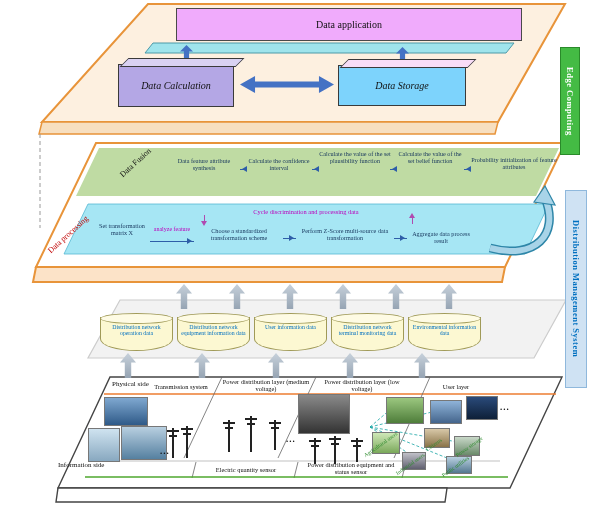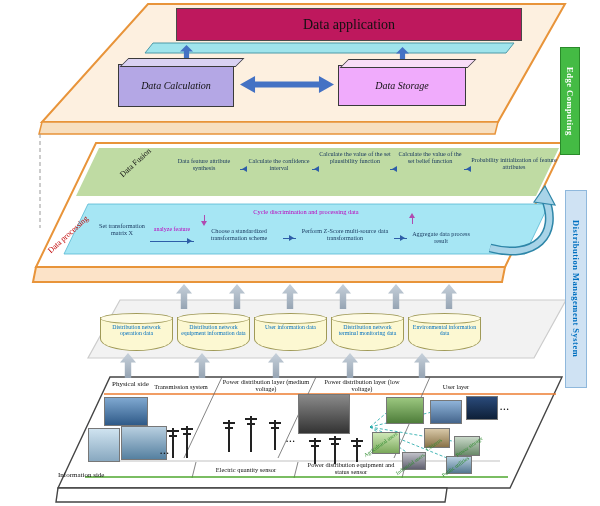--- a/index.html
+++ b/index.html
@@ -5,21 +5,21 @@
   html,body{margin:0;padding:0;background:#fff;}
   #canvas{position:relative;width:600px;height:506px;background:#fff;overflow:hidden;
           font-family:"Liberation Serif",serif;color:#111;}
   .abs{position:absolute;z-index:1;}
   .ctr{display:flex;align-items:center;justify-content:center;text-align:center;}
   
   .slab{border:1.2px solid #3a3a3a;font-size:10px;line-height:1.15;font-style:italic;}
   .slab::before{content:"";position:absolute;left:5px;top:-7px;width:100%;height:7px;
                 border:1px solid #3a3a3a;transform:skewX(-45deg);}
   .slab.purple{background:#b4a7e5;} .slab.purple::before{background:#d9d2f2;}
-  .slab.pink{background:#f0abfc;} .slab.pink::before{background:#f8ddf7;}
+  .slab.pink{background:#7dd3fc;} .slab.pink::before{background:#f8ddf7;}
   
   .barrow{clip-path:polygon(50% 0,100% 38%,70% 38%,70% 100%,30% 100%,30% 38%,0 38%);}
   .barrow.gray{background:linear-gradient(180deg,#c7d1db,#96a4b3);filter:drop-shadow(0 0 .6px #6b7682);}
   .barrow.blue{background:#4472c4;}
   .dblarrow{clip-path:polygon(0 50%,16% 0,16% 32%,84% 32%,84% 0,100% 50%,84% 100%,84% 68%,16% 68%,16% 100%);background:#4472c4;}
   
   .tarrow-l,.tarrow-r{height:0;border-top:1.3px solid #2e5ea8;}
   .tarrow-l::before{content:"";position:absolute;left:-1px;top:-4px;border:3px solid transparent;border-right:5px solid #2e5ea8;}
   .tarrow-r::after{content:"";position:absolute;right:-1px;top:-4px;border:3px solid transparent;border-left:5px solid #2e5ea8;}
   .varrow-d,.varrow-u{width:0;border-left:1.2px solid #b04ab0;}
@@ -81,21 +81,21 @@
     <g stroke="#18a5a5" stroke-width="0.8" stroke-dasharray="3 2">
       <line x1="370" y1="427" x2="392" y2="408"></line>
       <line x1="370" y1="427" x2="432" y2="412"></line>
       <line x1="370" y1="427" x2="458" y2="442"></line>
       <line x1="370" y1="427" x2="412" y2="456"></line>
       <line x1="370" y1="427" x2="452" y2="460"></line>
     </g>
     <line x1="40" y1="134" x2="40" y2="228" stroke="#999" stroke-width="1" stroke-dasharray="4 3"></line>
   </svg>
 
-  <div class="abs ctr" style="left:176px;top:8px;width:344px;height:31px;background:#be185d;border:1.2px solid #4a4a4a;font-size:14px;">
+  <div class="abs ctr" style="left:176px;top:8px;width:344px;height:31px;background:#f0abfc;border:1.2px solid #4a4a4a;font-size:10px;">
     <span>Data application</span>
   </div>
   <div class="abs barrow blue" style="left:180px;top:45px;width:13px;height:17px;"></div>
   <div class="abs barrow blue" style="left:396px;top:47px;width:13px;height:17px;"></div>
   <div class="abs ctr slab purple" style="left:118px;top:64px;width:114px;height:41px;">
     <span style="width:70px;">Data Calculation</span>
   </div>
   <div class="abs ctr slab pink" style="left:338px;top:65px;width:126px;height:39px;">
     <span style="width:60px;">Data Storage</span>
   </div>
@@ -201,21 +201,21 @@
   <div class="abs photo" style="left:454px;top:436px;width:24px;height:18px;background:linear-gradient(#c8d8c8,#6a8a6a);"></div>
   <div class="abs photo" style="left:402px;top:452px;width:22px;height:16px;background:linear-gradient(#c0c0c8,#606070);"></div>
   <div class="abs photo" style="left:446px;top:456px;width:24px;height:16px;background:linear-gradient(#b8d0e0,#547890);"></div>
 
   <div class="abs tag" style="left:366px;top:452px;">Agricultural users</div>
   <div class="abs tag" style="left:428px;top:446px;">Citizens</div>
   <div class="abs tag" style="left:458px;top:452px;">Power storage</div>
   <div class="abs tag" style="left:398px;top:470px;">Industrial users</div>
   <div class="abs tag" style="left:444px;top:472px;">Public utilities</div>
 
-  <div class="abs" style="left:58px;top:462px;width:54px;font-size:7px;line-height:1.1;margin-top:10px;">Information side</div>
+  <div class="abs" style="left:58px;top:462px;width:54px;font-size:7px;line-height:1.1;">Information side</div>
   <div class="abs" style="left:198px;top:466px;width:96px;font-size:6.4px;text-align:center;">Electric quantity sensor</div>
   <div class="abs" style="left:300px;top:461px;width:102px;font-size:6.4px;line-height:1.12;text-align:center;">Power distribution equipment and status sensor</div>
 
   <div class="abs ctr vlabel" style="left:565px;top:190px;width:20px;height:196px;background:#cfe2f3;border:1px solid #8fb8dc;color:#0070c0;font-size:8.5px;">
     <span>Distribution Management System</span>
   </div>
 
 </div>
 
 </body></html>

